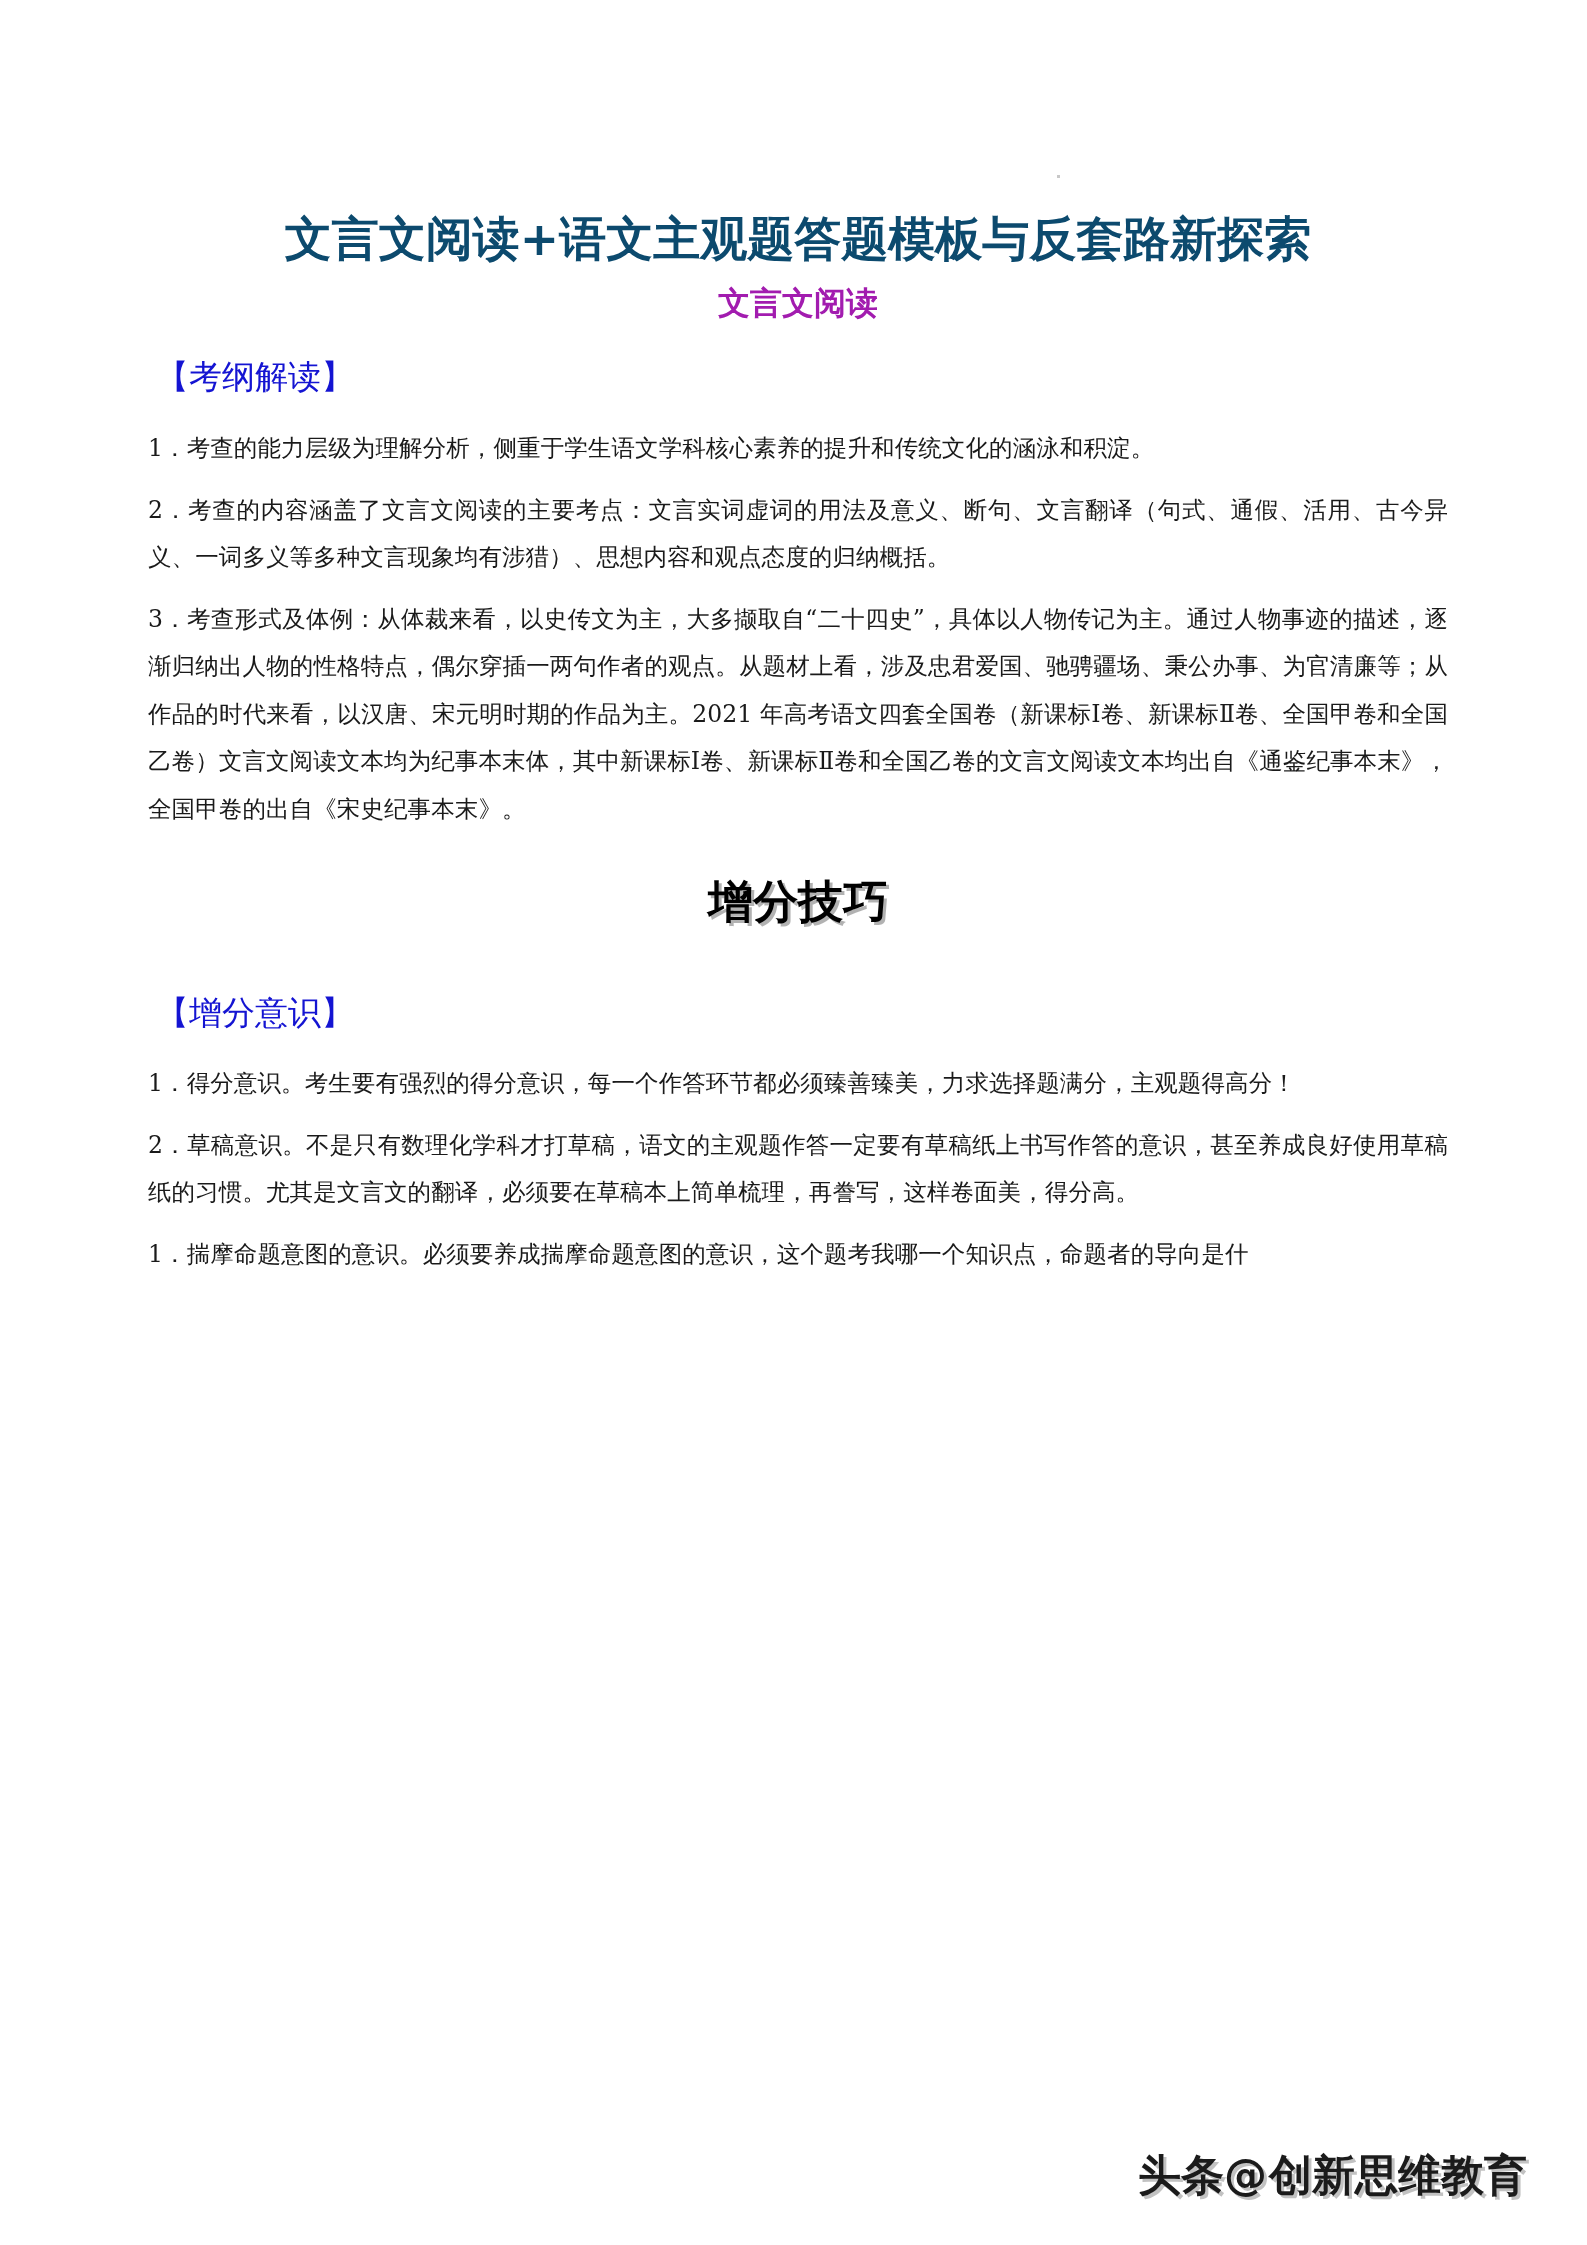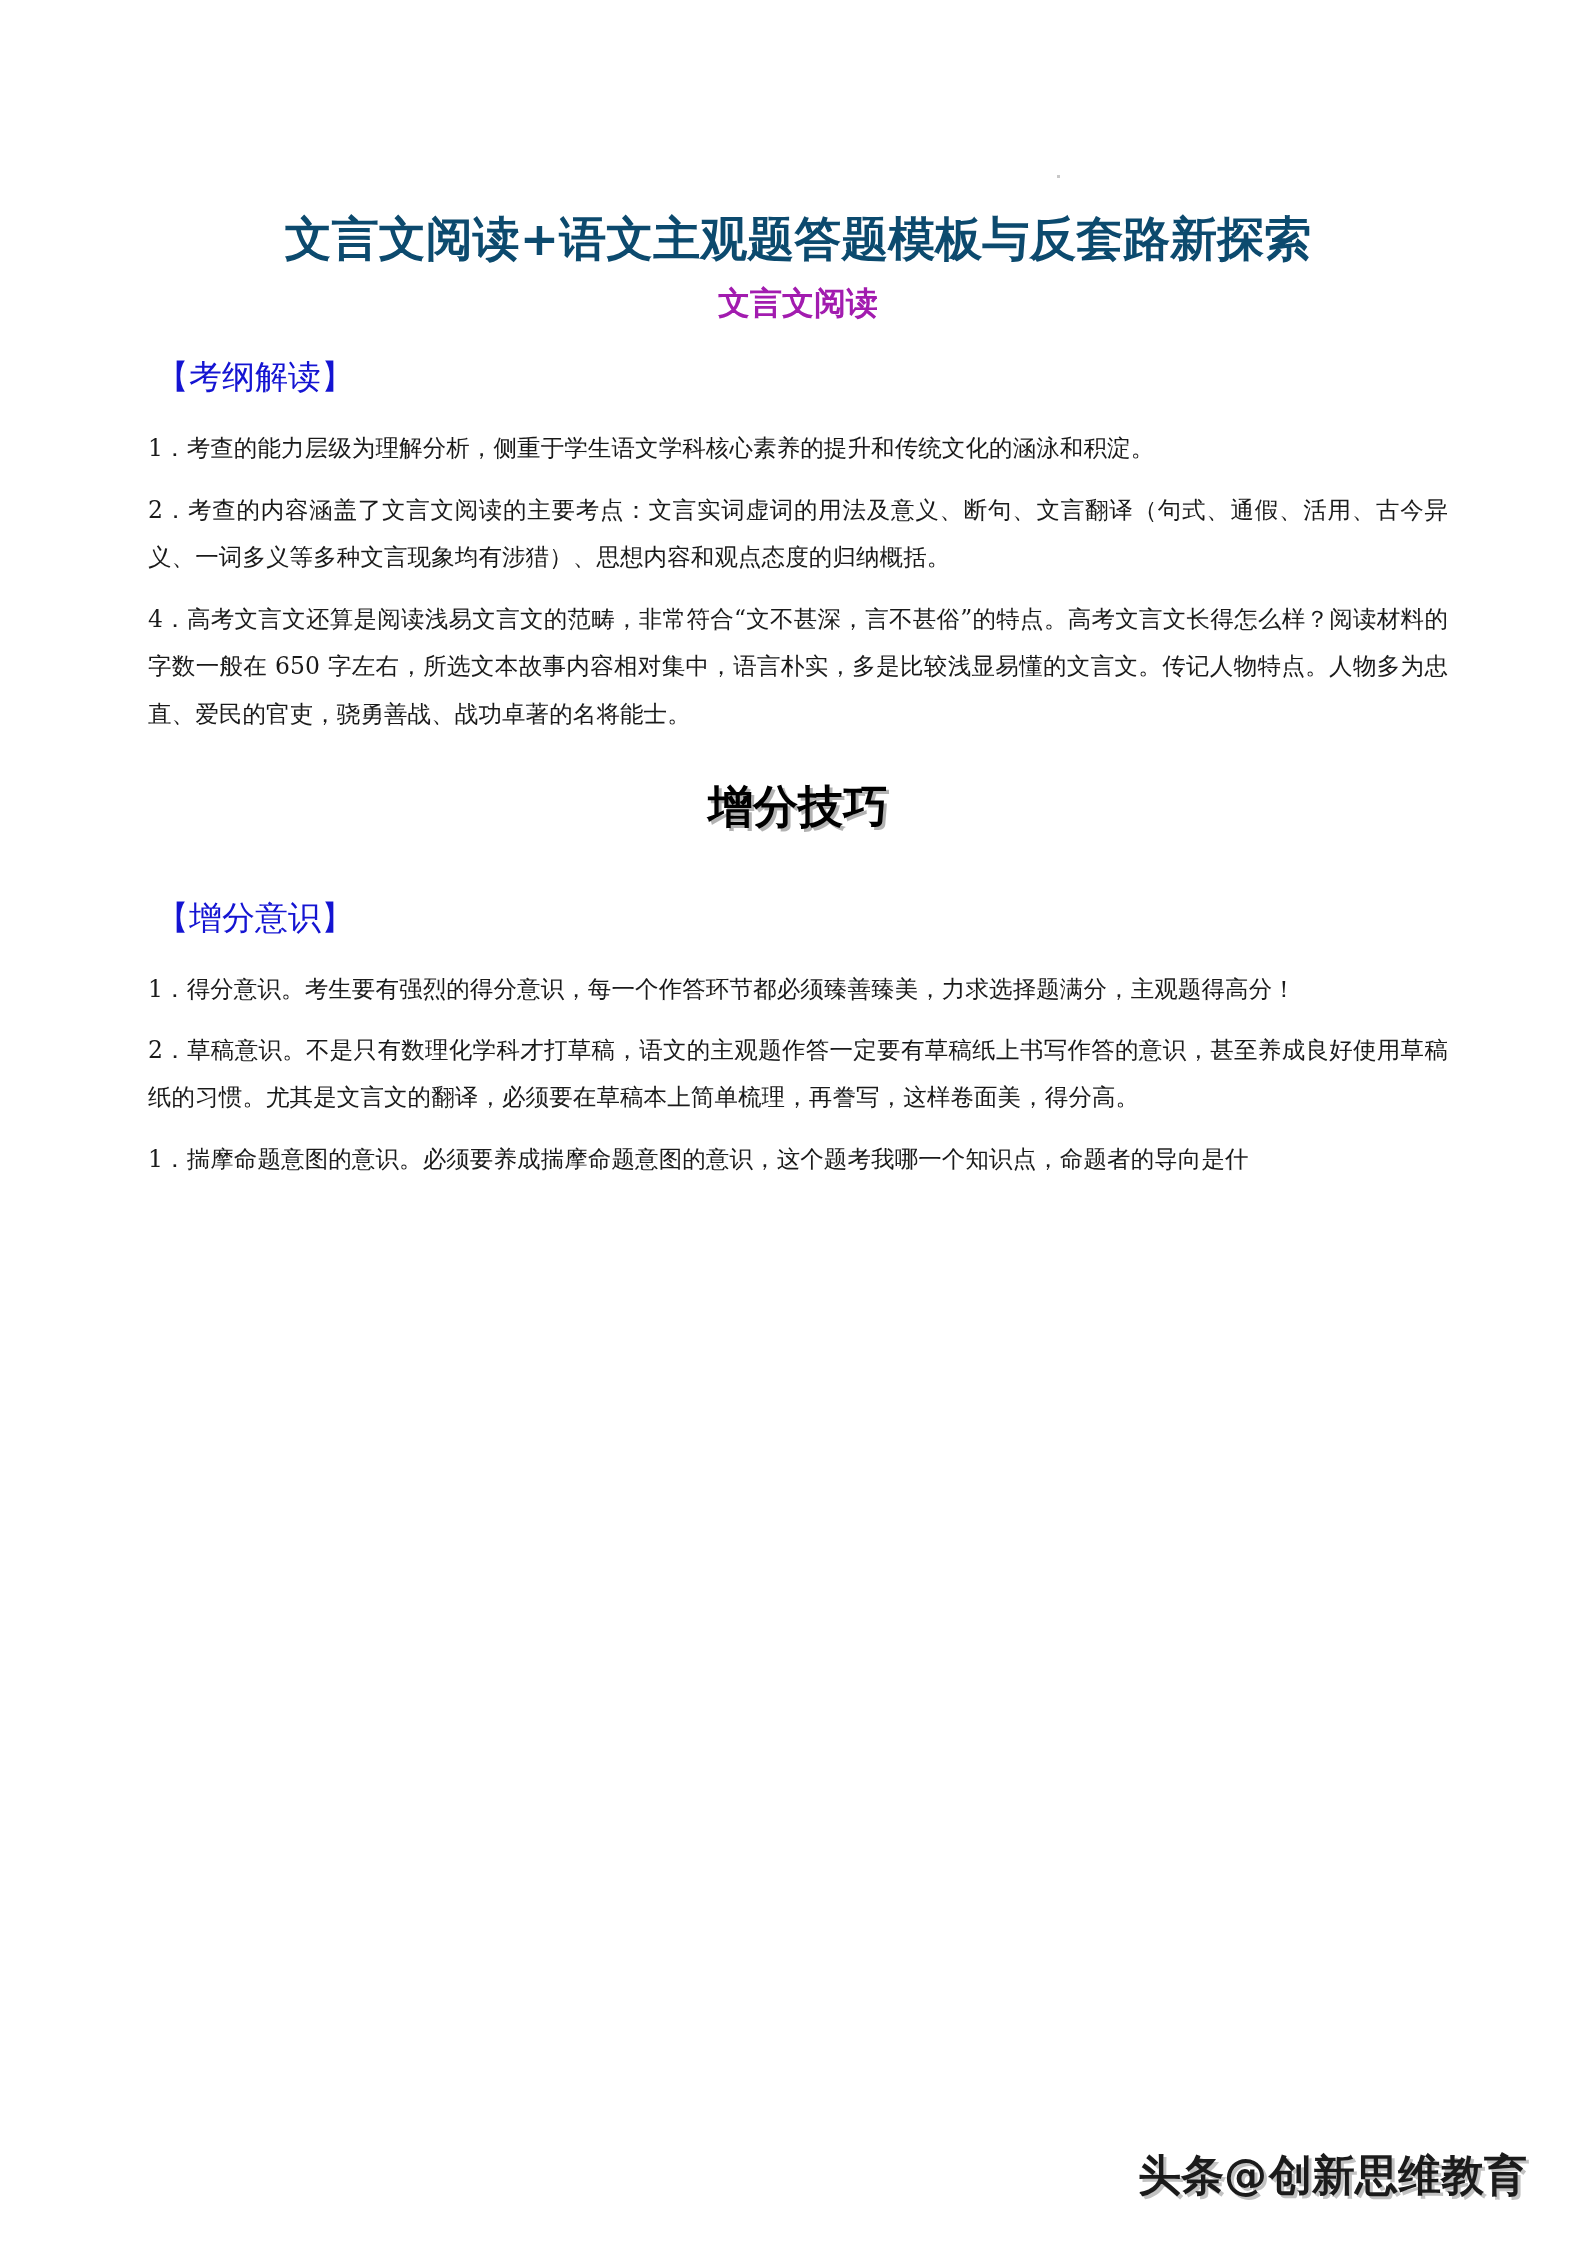--- a/index.html
+++ b/index.html
@@ -109,21 +109,21 @@
   <div class="content">
 
     <h1 class="doc-title">文言文阅读+语文主观题答题模板与反套路新探索</h1>
 
     <h2 class="doc-subtitle">文言文阅读</h2>
 
     <h3 class="section-head">【考纲解读】</h3>
 
     <p class="para first">1．考查的能力层级为理解分析，侧重于学生语文学科核心素养的提升和传统文化的涵泳和积淀。</p>
     <p class="para">2．考查的内容涵盖了文言文阅读的主要考点：文言实词虚词的用法及意义、断句、文言翻译（句式、通假、活用、古今异义、一词多义等多种文言现象均有涉猎）、思想内容和观点态度的归纳概括。</p>
-    <p class="para">4．高考文言文还算是阅读浅易文言文的范畴，非常符合“文不甚深，言不甚俗”的特点。高考文言文长得怎么样？阅读材料的字数一般在 650 字左右，所选文本故事内容相对集中，语言朴实，多是比较浅显易懂的文言文。传记人物特点。人物多为忠直、爱民的官吏，骁勇善战、战功卓著的名将能士。</p>
+    <p class="para">3．考查形式及体例：从体裁来看，以史传文为主，大多撷取自“二十四史”，具体以人物传记为主。通过人物事迹的描述，逐渐归纳出人物的性格特点，偶尔穿插一两句作者的观点。从题材上看，涉及忠君爱国、驰骋疆场、秉公办事、为官清廉等；从作品的时代来看，以汉唐、宋元明时期的作品为主。2021 年高考语文四套全国卷（新课标Ⅰ卷、新课标Ⅱ卷、全国甲卷和全国乙卷）文言文阅读文本均为纪事本末体，其中新课标Ⅰ卷、新课标Ⅱ卷和全国乙卷的文言文阅读文本均出自《通鉴纪事本末》，全国甲卷的出自《宋史纪事本末》。</p>
 
     <h2 class="big-head">增分技巧</h2>
     <div class="gap-after-big"></div>
 
     <h3 class="section-head">【增分意识】</h3>
 
     <p class="para first">1．得分意识。考生要有强烈的得分意识，每一个作答环节都必须臻善臻美，力求选择题满分，主观题得高分！</p>
     <p class="para">2．草稿意识。不是只有数理化学科才打草稿，语文的主观题作答一定要有草稿纸上书写作答的意识，甚至养成良好使用草稿纸的习惯。尤其是文言文的翻译，必须要在草稿本上简单梳理，再誊写，这样卷面美，得分高。</p>
     <p class="para">1．揣摩命题意图的意识。必须要养成揣摩命题意图的意识，这个题考我哪一个知识点，命题者的导向是什</p>
 

